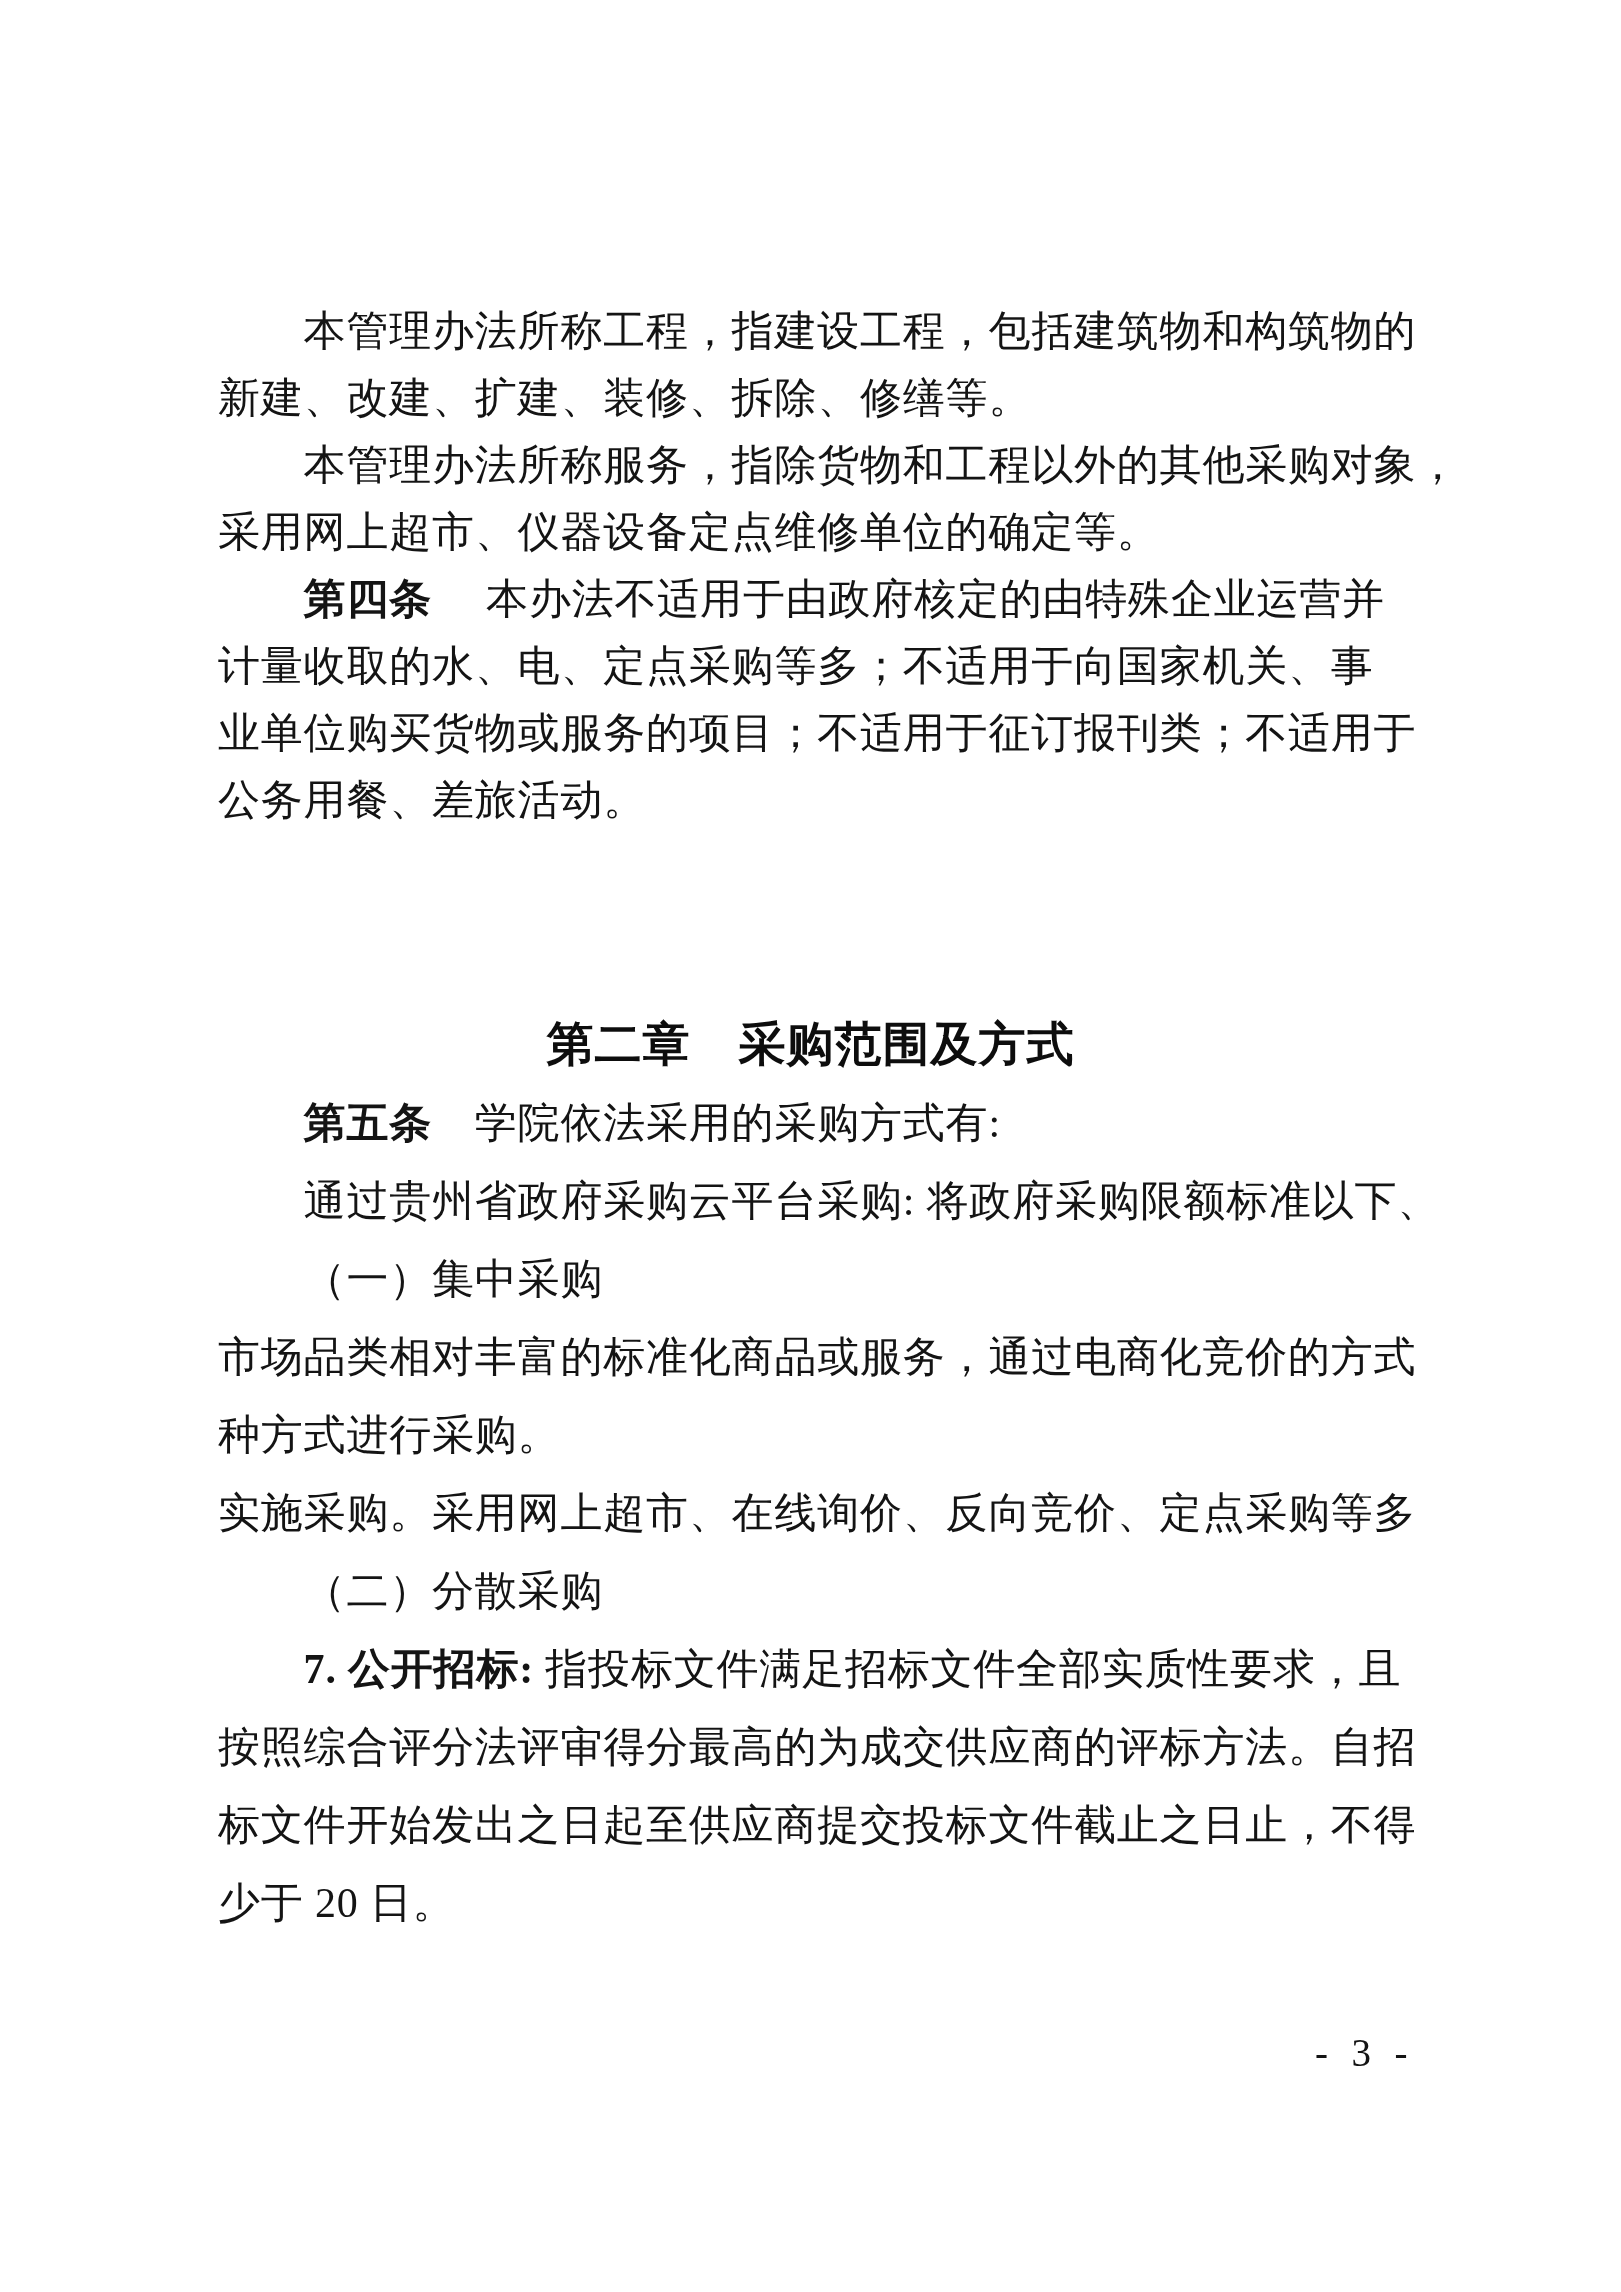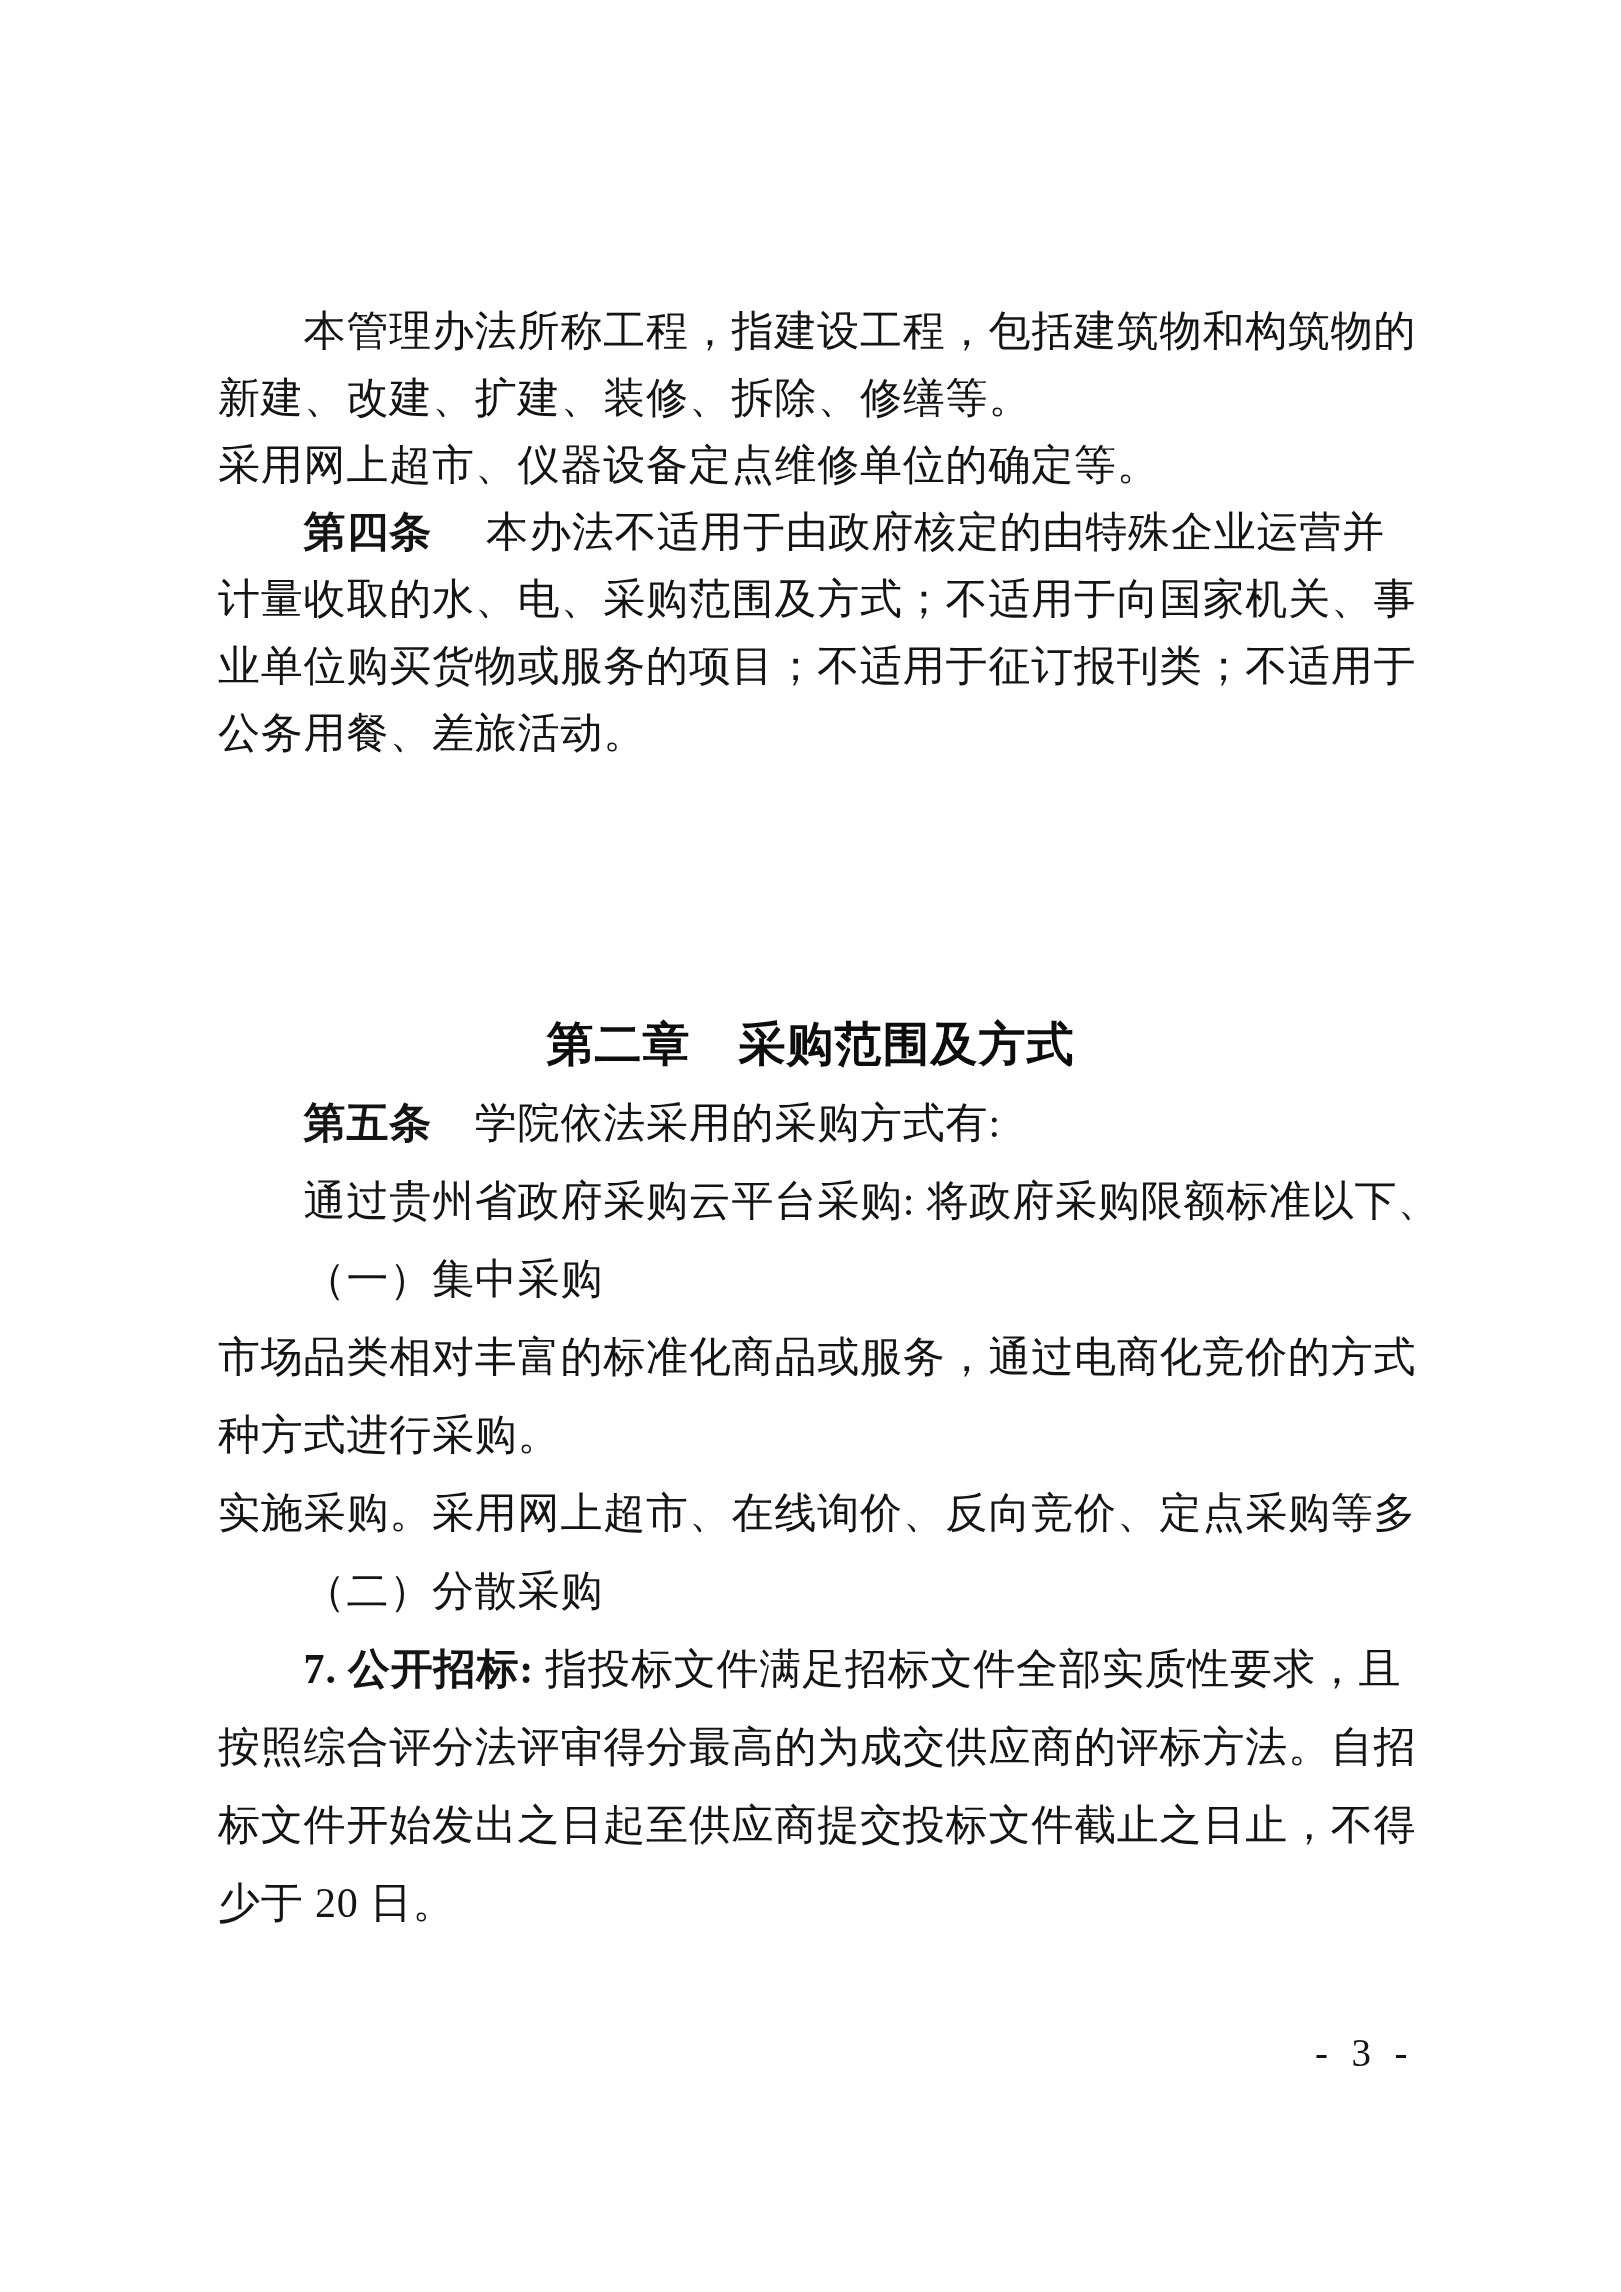--- a/index.html
+++ b/index.html
@@ -58,23 +58,24 @@
     white-space: nowrap;
   }
 </style>
 </head>
 <body>
 
 <div class="page">
   <section class="block block-a">
       <div class="line"><span class="run">　　本管理办法所称工程，指建设工程，包括建筑物和构筑物的</span></div>
       <div class="line"><span class="run">新建、改建、扩建、装修、拆除、修缮等。</span></div>
+      <div class="line"><span class="run">　　本管理办法所称服务，指除货物和工程以外的其他采购对象，</span></div>
       <div class="line"><span class="run">采用网上超市、仪器设备定点维修单位的确定等。</span></div>
       <div class="line"><span class="run">　　</span><span class="run run-bold">第四条</span><span class="run">　 本办法不适用于由政府核定的由特殊企业运营并</span></div>
-      <div class="line"><span class="run">计量收取的水、电、采购范围及方式；不适用于向国家机关、事</span></div>
+      <div class="line"><span class="run">计量收取的水、电、定点采购等多；不适用于向国家机关、事</span></div>
       <div class="line"><span class="run">业单位购买货物或服务的项目；不适用于征订报刊类；不适用于</span></div>
       <div class="line"><span class="run">公务用餐、差旅活动。</span></div>
     </section>
 
   <h2 class="chapter-heading">第二章　采购范围及方式</h2>
 
   <section class="block block-b">
       <div class="line"><span class="run">　　</span><span class="run run-bold">第五条</span><span class="run">　学院依法采用的采购方式有:</span></div>
       <div class="line"><span class="run">　　通过贵州省政府采购云平台采购: 将政府采购限额标准以下、</span></div>
       <div class="line"><span class="run">　　（一）集中采购</span></div>

